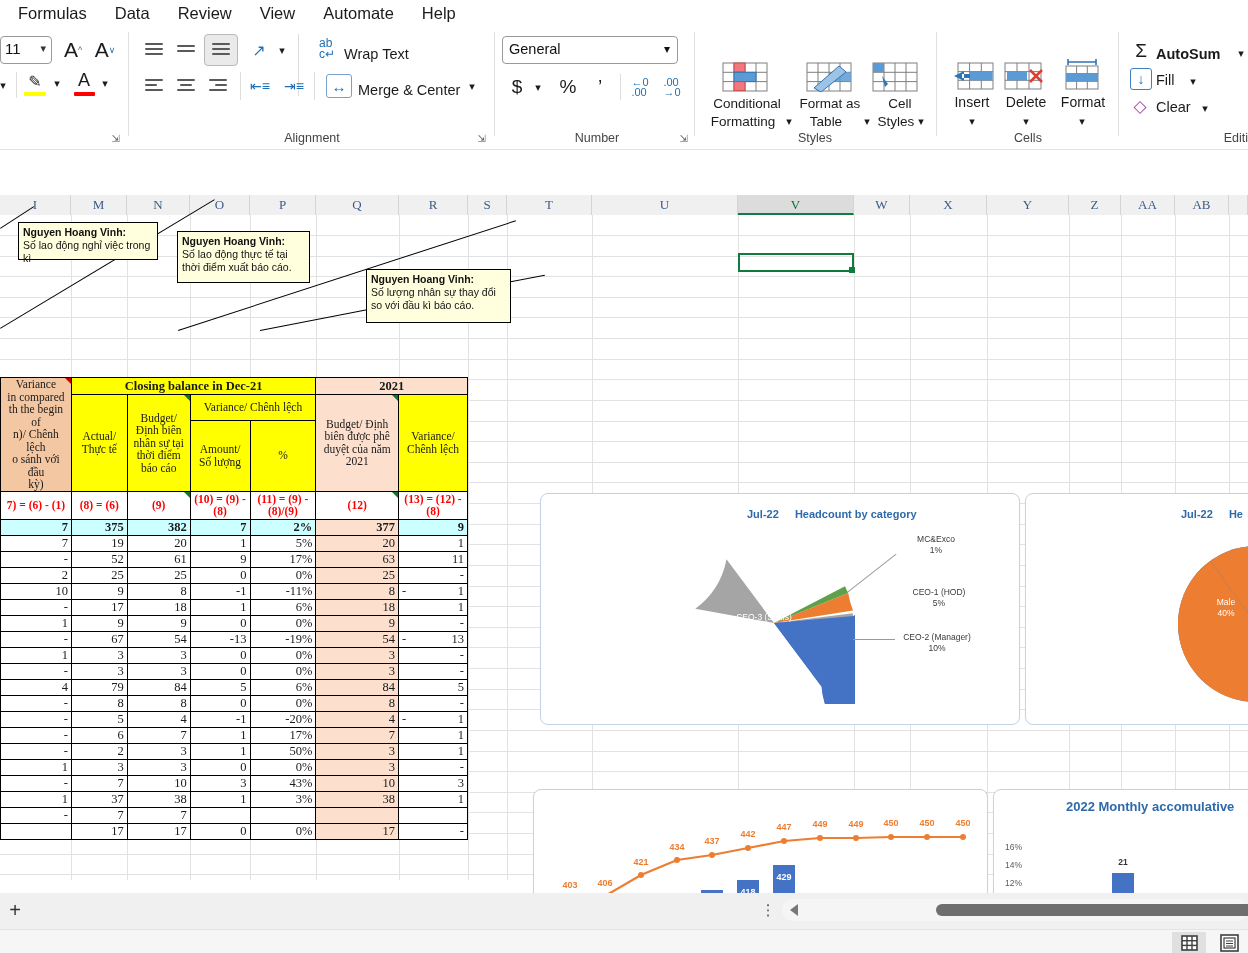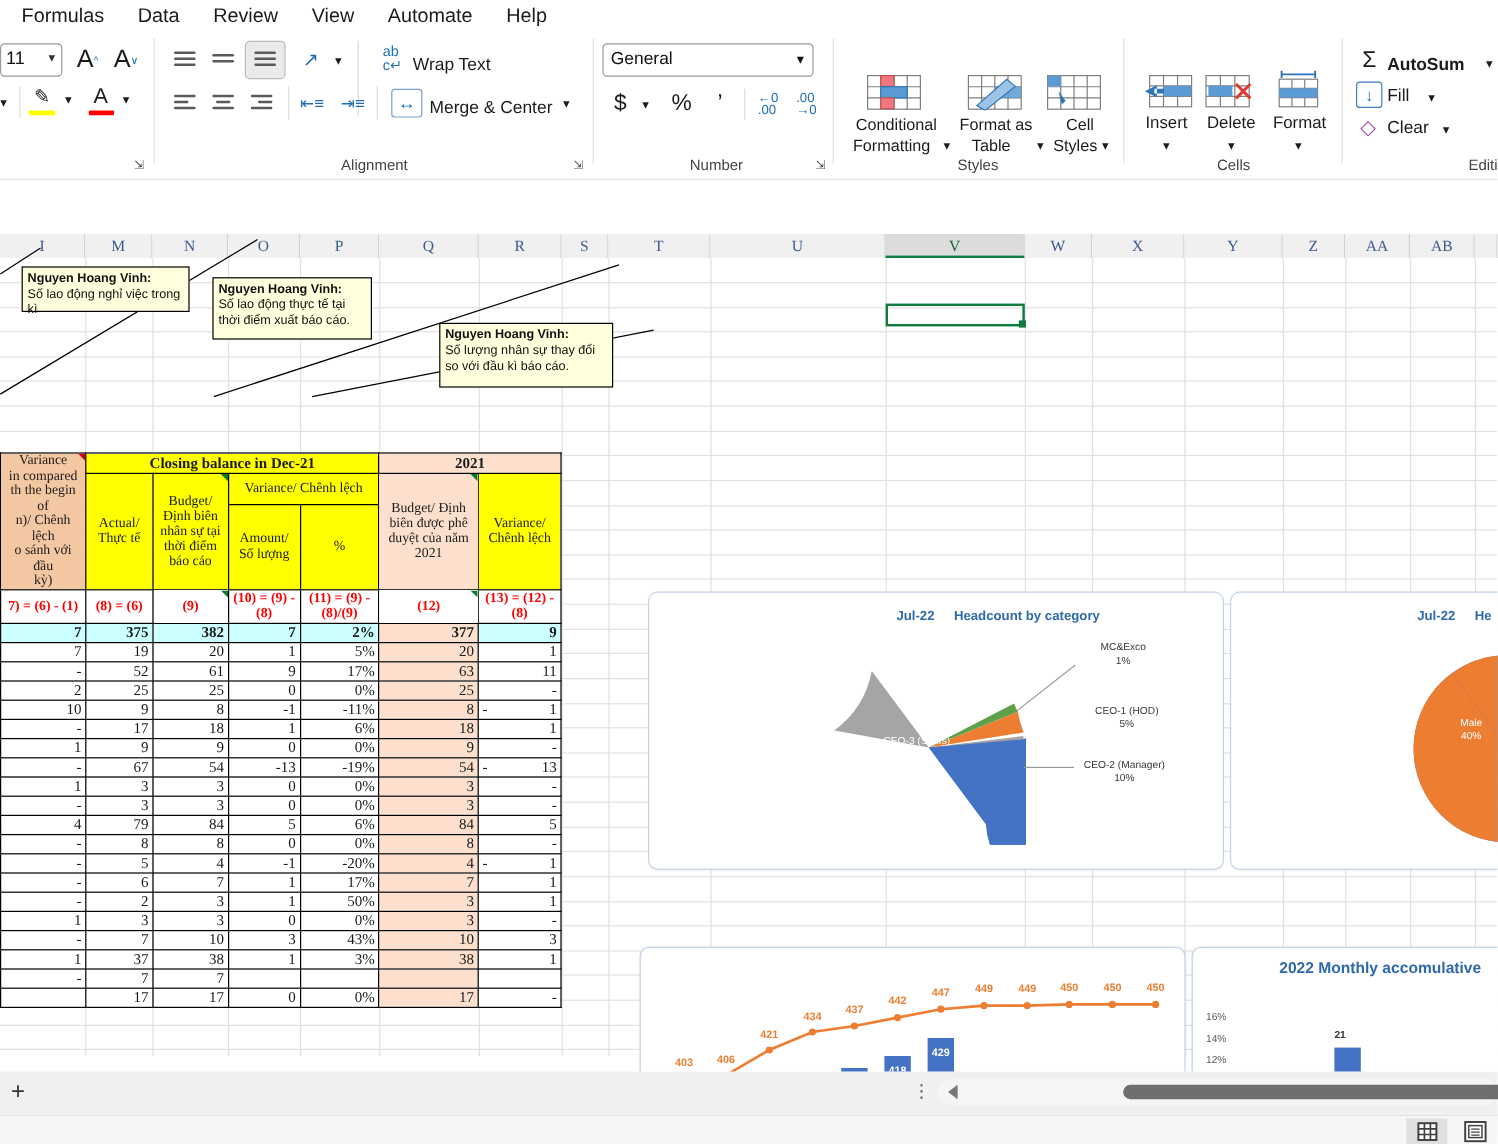--- a/index.html
+++ b/index.html
@@ -150,21 +150,21 @@
   .card-title .dim { color: #2e6aab; }
 
   .pielbl { position: absolute; font-size: 8.5px; color: #3a3a3a; text-align: center; line-height: 11px; white-space: nowrap;}
   .pielbl.inside { color: #ffffff; }
   .pie-leader { position: absolute; background: #9a9a9a; height: 1px; transform-origin: 0 0; }
 
   
   .bar { position: absolute; background: #4472c4; }
   .barlbl { position: absolute; font-size: 9px; font-weight: bold; color: #fff; text-align: center; }
   .ptlbl  { position: absolute; font-size: 9px; font-weight: bold; color: #ed7d31; text-align: center; white-space: nowrap;}
-  .ptlbl2 { position: absolute; font-size: 8.5px; font-weight: bold; color: #333; white-space: nowrap;}
+  .ptlbl2 { position: absolute; font-size: 8.5px; font-weight: bold; color: #333; text-align: center; white-space: nowrap;}
   .ytick  { position: absolute; font-size: 8.5px; color: #5a5a5a; text-align: right; white-space: nowrap;}
 
   
   #sheettabbar {
     position: absolute; left: 0; top: 893px; width: 1248px; height: 36px;
     background: #f0f0f0;
   }
   #plusbtn {
     position: absolute; left: 3px; top: 6px; width: 24px; height: 24px;
     font-size: 20px; color: #333; text-align: center; line-height: 22px; cursor: default;

